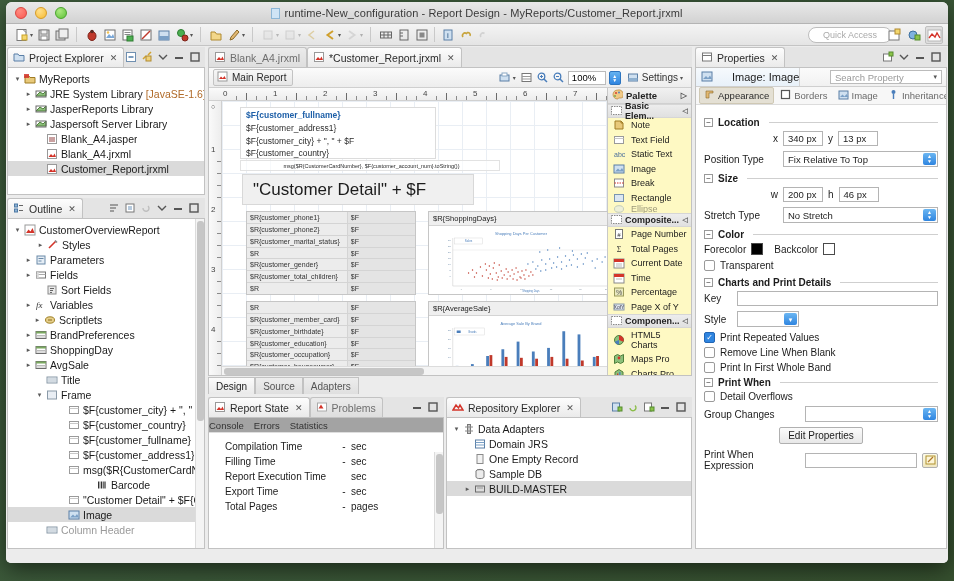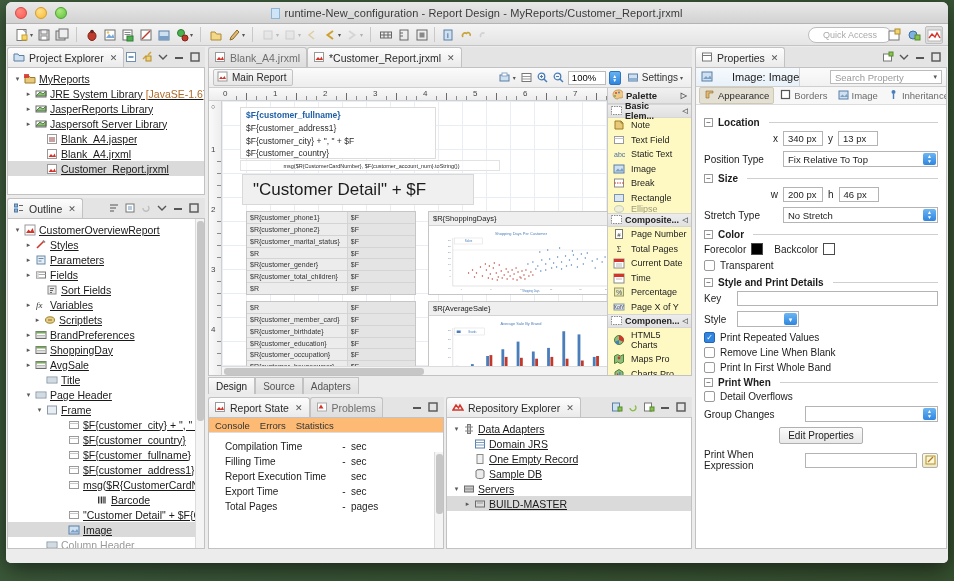--- a/index.html
+++ b/index.html
@@ -122,21 +122,21 @@
   .trow {
     display: flex; align-items: center; height: 15px;
     padding-left: 4px; white-space: nowrap; overflow: hidden;
   }
   .trow.sel { background: #dadada; }
   .trow.dim { color: #9a9a9a; }
   .arrow {
     width: 11px; flex:0 0 11px; display:inline-flex; align-items:center; justify-content:center;
     font-size: 7px; color: #5a5a5a;
   }
-  .tlabel { overflow:hidden; text-overflow: clip; text-decoration: underline; }
+  .tlabel { overflow:hidden; text-overflow: clip; }
   .tsub { color: #b06a28; }
   .ico { width: 14px; flex: 0 0 14px; display:inline-flex; align-items:center; justify-content:center; margin-right:2px; }
   
   .editor-area { display:flex; flex-direction:column; min-height:0; flex:1; }
   .ed-tabrow { height: 20px; flex:0 0 20px; display:flex; background:#e4e4e4; }
   .ed-inner {
     flex: 1; min-height: 0;
     border: 1px solid #c2c2c2; background: #fff;
     display: flex; flex-direction: column;
   }
@@ -259,22 +259,22 @@
   .dsp-tab {
     font-size: 10px; padding: 0 7px; display:flex; align-items:center;
     background: linear-gradient(#fbfbfb,#eaeaea);
     border:1px solid #c2c2c2; border-bottom:none; color:#1c1c1c;
   }
   .dsp-tab.inactive { background: linear-gradient(#ededed,#dfdfdf); color:#555; }
   
   .bottom { height: 152px; flex:0 0 152px; display:flex; gap:2px; margin-top:3px; }
   .subtabs {
     height: 15px; flex:0 0 15px; display:flex; align-items:center; gap:10px;
-    padding-left: 6px; font-size:9.5px; color:#333;
-    border-bottom:1px solid #dedede; background:#fdba74;
+    font-size:9.5px; color:#333;
+    border-bottom:1px solid #dedede; background:#a3a3a3;
   }
   .rs-rows { padding: 6px 0 0 0; font-size:10px; color:#1c1c1c; }
   .rs-row { display:flex; height:15px; align-items:center; }
   .rs-label { width: 128px; padding-left:16px; }
   .rs-dash { width: 14px; text-align:center; color:#222; }
   .rs-unit { color:#222; }
   
   .props-head {
     height: 19px; flex:0 0 19px; display:flex; align-items:center;
     border-bottom: 1px solid #cfcfcf;
@@ -718,21 +718,21 @@
               <div class="trow" style="padding-left:4px">
       <span class="arrow">▾</span>
       <span class="ico">
                   <svg width="12" height="12" viewBox="0 0 12 12">
                     <rect x="1" y="1" width="10" height="10" fill="#fff" stroke="#999"></rect>
                     <path d="M2 9l2.5-3.5 2 2L8.5 4l2 5z" fill="#d4342a"></path>
                   </svg>
                 </span>
       <span class="tlabel">CustomerOverviewReport</span>
     </div>
-              <div class="trow" style="padding-left:15px">
+              <div class="trow" style="padding-left:27px">
       <span class="arrow">▸</span>
       <span class="ico">
                   <svg width="12" height="12" viewBox="0 0 12 12">
                     <path d="M2 9L9 2" stroke="#d4342a" stroke-width="1.6"></path>
                     <path d="M8 1.5l2 2" stroke="#888" stroke-width="1.6"></path>
                   </svg>
                 </span>
       <span class="tlabel">Styles</span>
     </div>
               <div class="trow" style="padding-left:15px">
@@ -820,30 +820,20 @@
     </div>
               <div class="trow" style="padding-left:26px">
       <span class="arrow"></span>
       <span class="ico">
                   <svg width="12" height="12" viewBox="0 0 12 12">
                     <rect x="1" y="3" width="10" height="6" fill="#eef2f6" stroke="#8a9aa8"></rect>
                     <path d="M1 5h10M1 7h10" stroke="#b8c4ce"></path>
                   </svg>
                 </span>
       <span class="tlabel">Title</span>
-    </div>
-              <div class="trow" style="padding-left:15px">
-      <span class="arrow">▾</span>
-      <span class="ico">
-                  <svg width="12" height="12" viewBox="0 0 12 12">
-                    <rect x="1" y="3" width="10" height="6" fill="#eef2f6" stroke="#8a9aa8"></rect>
-                    <path d="M1 5h10M1 7h10" stroke="#b8c4ce"></path>
-                  </svg>
-                </span>
-      <span class="tlabel">Page Header</span>
     </div>
               <div class="trow" style="padding-left:26px">
       <span class="arrow">▾</span>
       <span class="ico">
                   <svg width="12" height="12" viewBox="0 0 12 12">
                     <rect x="1.5" y="2" width="9" height="8" fill="#e9eef4" stroke="#8a9aa8"></rect>
                   </svg>
                 </span>
       <span class="tlabel">Frame</span>
     </div>
@@ -1680,30 +1670,20 @@
                 <div class="trow" style="padding-left:15px">
       <span class="arrow"></span>
       <span class="ico">
                     <svg width="12" height="12" viewBox="0 0 12 12">
                       <ellipse cx="6" cy="3" rx="4" ry="1.6" fill="#d9d9d9" stroke="#777"></ellipse>
                       <path d="M2 3v6c0 .9 1.8 1.6 4 1.6s4-.7 4-1.6V3" fill="#ececec" stroke="#777"></path>
                     </svg>
                   </span>
       <span class="tlabel">Sample DB</span>
     </div>
-                <div class="trow" style="padding-left:4px">
-      <span class="arrow">▾</span>
-      <span class="ico">
-                    <svg width="12" height="12" viewBox="0 0 12 12">
-                      <rect x="1.5" y="3" width="9" height="6" fill="#c9c9c9" stroke="#6a6a6a"></rect>
-                      <path d="M1.5 6h9" stroke="#8a8a8a"></path>
-                    </svg>
-                  </span>
-      <span class="tlabel">Servers</span>
-    </div>
                 <div class="trow sel" style="padding-left:15px">
       <span class="arrow">▸</span>
       <span class="ico">
                     <svg width="12" height="12" viewBox="0 0 12 12">
                       <rect x="1.5" y="3" width="9" height="6" fill="#dcdcdc" stroke="#6a6a6a"></rect>
                       <rect x="3" y="4.5" width="6" height="1" fill="#9a9a9a"></rect>
                     </svg>
                   </span>
       <span class="tlabel">BUILD-MASTER</span>
     </div>
@@ -1851,21 +1831,21 @@
               <span class="plab" style="margin-left:6px;">Backcolor</span>
               <span class="swatch" id="backcolor-swatch" style="background: rgb(255, 255, 255);"></span>
             </div>
             <div class="cbrow">
               <span class="cb"></span>
               <span class="plab">Transparent</span>
             </div>
 
             <div class="sec-head">
               <span class="sec-tw">−</span>
-              <span class="sec-title">Style and Print Details</span>
+              <span class="sec-title">Charts and Print Details</span>
               <span class="sec-rule"></span>
             </div>
             <div class="prow">
               <span class="plab" style="width:28px;">Key</span>
               <span class="inp flex"></span>
             </div>
             <div class="prow">
               <span class="plab" style="width:28px;">Style</span>
               <span class="combo" style="width:62px;">
                 <span></span>

